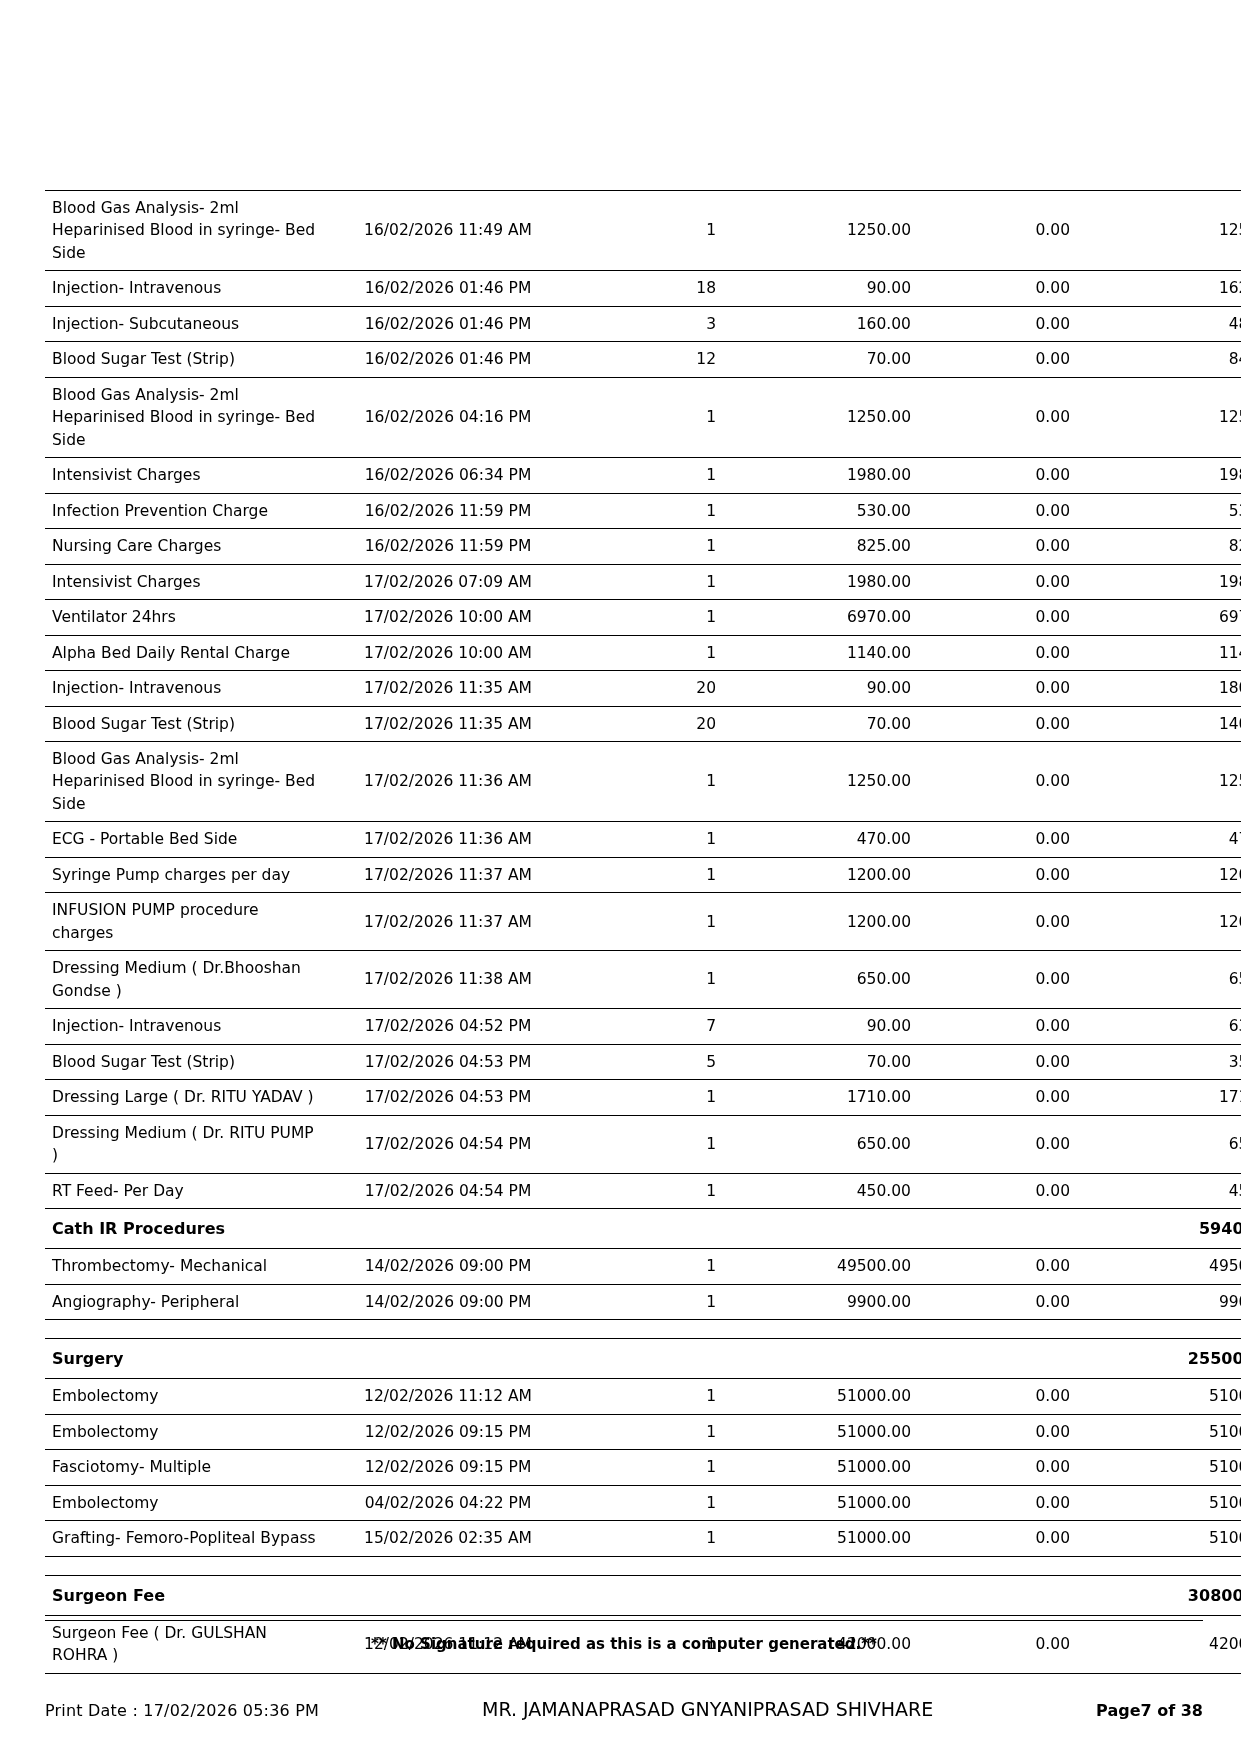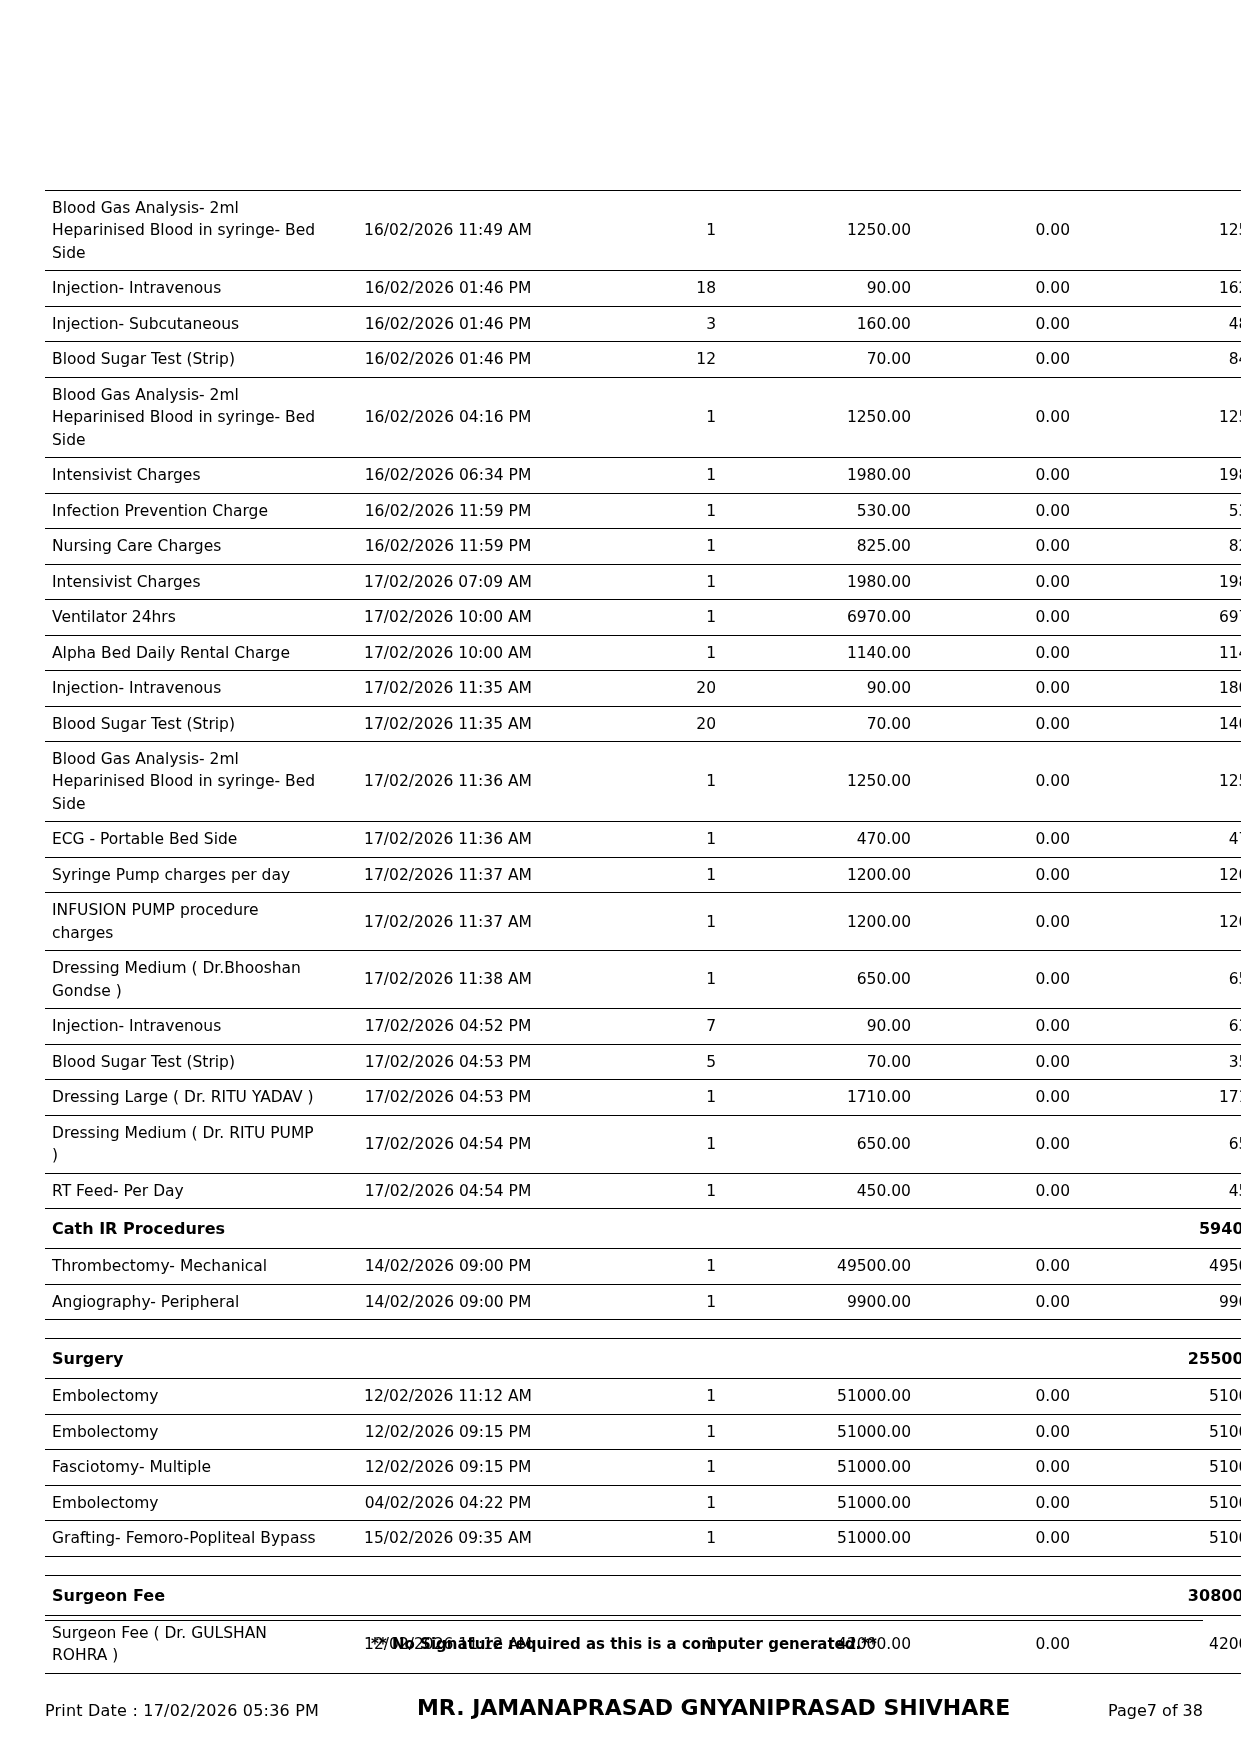--- a/index.html
+++ b/index.html
@@ -78,22 +78,22 @@
     margin-top: 14px;
   }
   .footer-row {
     display: flex;
     justify-content: space-between;
     align-items: flex-end;
     margin-top: 16px;
     font-size: 16px;
   }
   .footer-left { font-weight: normal; letter-spacing: 0.2px; }
-  .footer-center { font-weight: bold; font-size: 22px; }
-  .footer-right { font-weight: normal; margin-top: 32px; }
+  .footer-center { font-weight: normal; font-size: 19px; }
+  .footer-right { font-weight: bold; margin-top: 32px; }
 </style>
 </head>
 <body>
 
 <div class="page">
 
   <table class="bill-table">
     <tbody>
         <tr>
           <td class="col-desc outer-l">Blood Gas Analysis- 2ml Heparinised Blood in syringe- Bed Side</td>
@@ -335,21 +335,21 @@
         <tr>
           <td class="col-desc outer-l">Embolectomy</td>
           <td class="col-date">04/02/2026 04:22 PM</td>
           <td class="col-qty">1</td>
           <td class="col-rate">51000.00</td>
           <td class="col-disc">0.00</td>
           <td class="col-amt outer-r">51000.00</td>
         </tr>
         <tr>
           <td class="col-desc outer-l">Grafting- Femoro-Popliteal Bypass</td>
-          <td class="col-date">15/02/2026 09:35 AM</td>
+          <td class="col-date">15/02/2026 02:35 AM</td>
           <td class="col-qty">1</td>
           <td class="col-rate">51000.00</td>
           <td class="col-disc">0.00</td>
           <td class="col-amt outer-r">51000.00</td>
         </tr>
         <tr class="spacer-blank">
           <td colspan="6"></td>
         </tr>
         <tr class="section">
           <td class="col-desc outer-l">Surgeon Fee</td>

